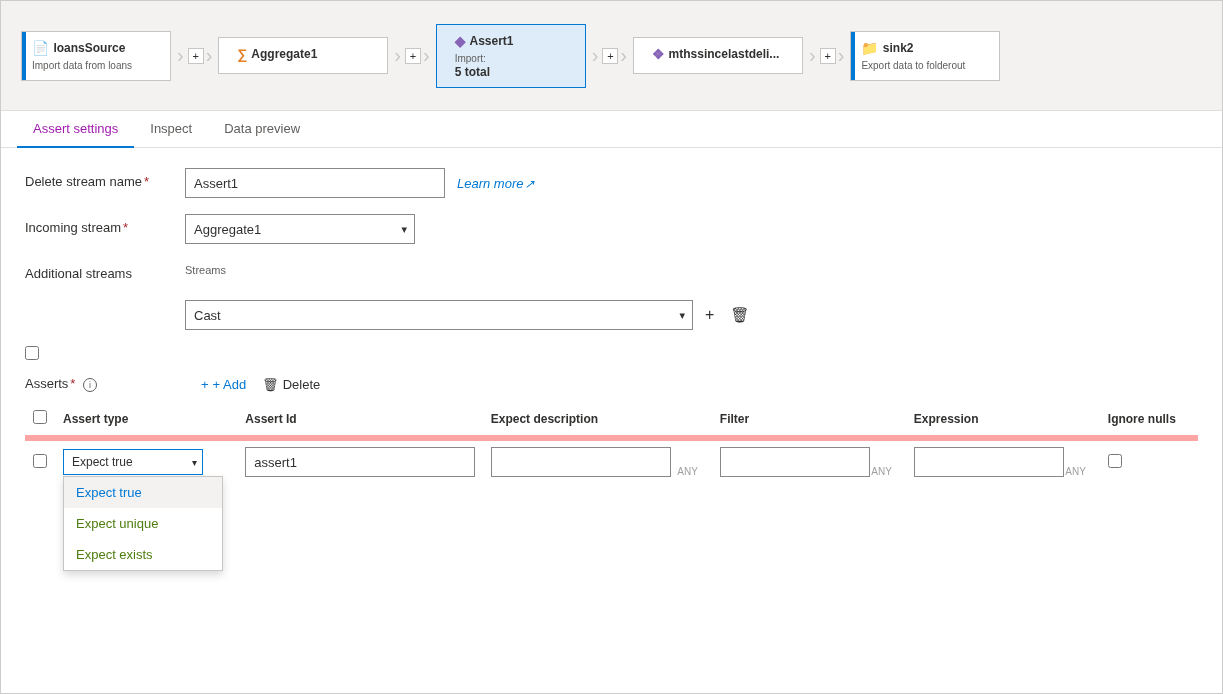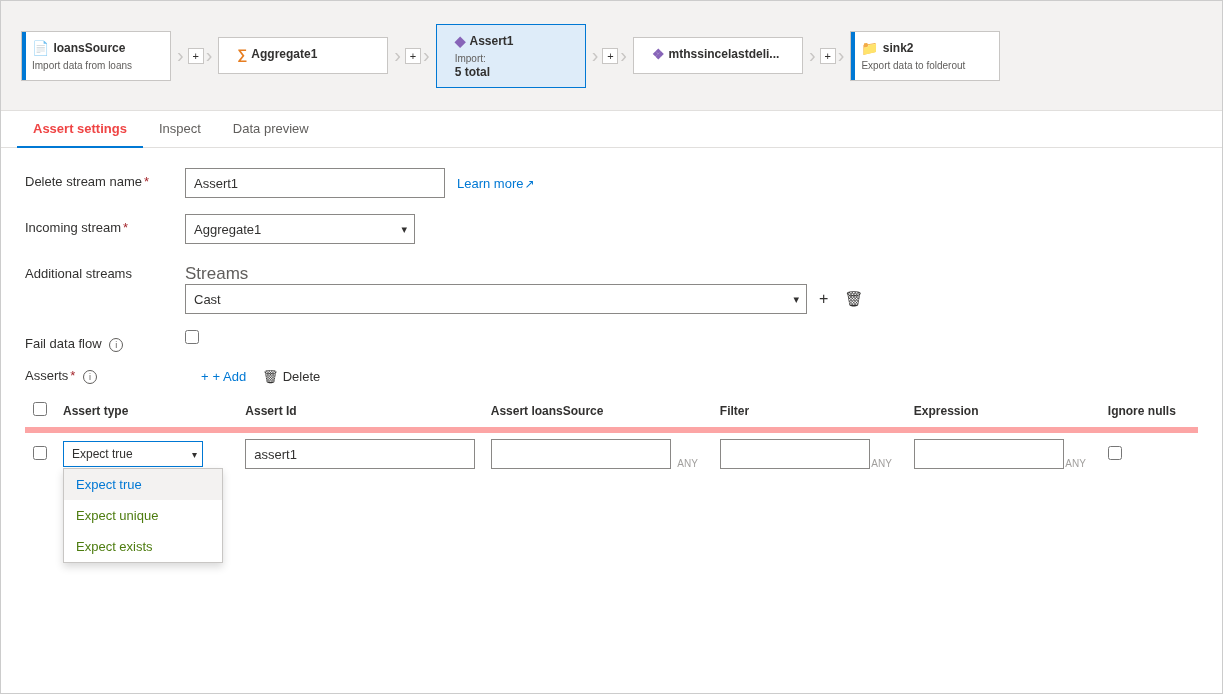--- a/index.html
+++ b/index.html
@@ -54,23 +54,23 @@
     .tab {
       padding: 10px 16px;
       cursor: pointer;
       font-size: 13px;
       color: #605e5c;
       border-bottom: 2px solid transparent;
       margin-bottom: -1px;
     }
 
     .tab.active {
-      color: #ef4444;
+      color: #a21caf;
       border-bottom: 2px solid #0078d4;
-      font-weight: 700;
+      font-weight: 400;
     }
 
     
     .main-content {
       flex: 1;
       overflow-y: auto;
       padding: 20px 24px;
     }
 
     .form-row {
@@ -112,20 +112,21 @@
       width: 260px;
     }
 
     .learn-more {
       color: #0078d4;
       text-decoration: none;
       font-size: 13px;
       display: flex;
       align-items: flex-end;
       gap: 1px;
+      font-style: italic;
     }
 
     .dropdown-container {
       position: relative;
       display: inline-flex;
       align-items: center;
     }
 
     .dropdown-select {
       border: 1px solid #8a8886;
@@ -149,33 +150,33 @@
 
     .incoming-stream-select {
       width: 230px;
     }
 
     .streams-section {
       margin-top: 4px;
     }
 
     .streams-label {
-      font-size: 17px;
+      font-size: 11px;
       color: #605e5c;
-      margin-bottom: 0;
+      margin-bottom: 24px;
     }
 
     .streams-row {
       display: flex;
       align-items: center;
       gap: 8px;
     }
 
     .streams-dropdown {
-      width: 622px;
+      width: 508px;
     }
 
     .icon-btn {
       background: none;
       border: none;
       cursor: pointer;
       font-size: 16px;
       color: #323130;
       padding: 4px;
       display: inline-flex;
@@ -533,24 +534,20 @@
             <span style="font-size:16px; color:#323130;">+</span>
           </button>
           <button class="icon-btn" title="Delete">
             <span style="font-size:15px; color:#323130;">🗑</span>
           </button>
         </div>
       </div>
     </div>
 
     <div class="form-row">
-      <div class="form-label">
-        <span>Fail data flow</span>
-        <span class="info-icon">i</span>
-      </div>
       <div class="form-control-area">
         <input type="checkbox" style="">
       </div>
     </div>
 
     <div class="form-row" style="flex-direction:column; align-items:flex-start;">
       <div style="display:flex; align-items:center; margin-bottom:10px;">
         <div class="form-label" style="padding-top:0;">
           <span>Asserts</span><span class="required" style="color:#a4262c; margin-left:2px;">*</span>
           <span class="info-icon">i</span>
@@ -569,21 +566,21 @@
 
       <div style="width:100%;">
         <table class="asserts-table">
           <thead>
             <tr>
               <th class="table-header-checkbox">
                 <input type="checkbox" style="">
               </th>
               <th>Assert type</th>
               <th>Assert Id</th>
-              <th>Assert loansSource</th>
+              <th>Expect description</th>
               <th>Filter</th>
               <th>Expression</th>
               <th>Ignore nulls</th>
             </tr>
           </thead>
           <tbody>
             <tr class="asserts-row-container">
               <td>
                 <input type="checkbox" style="">
               </td>

